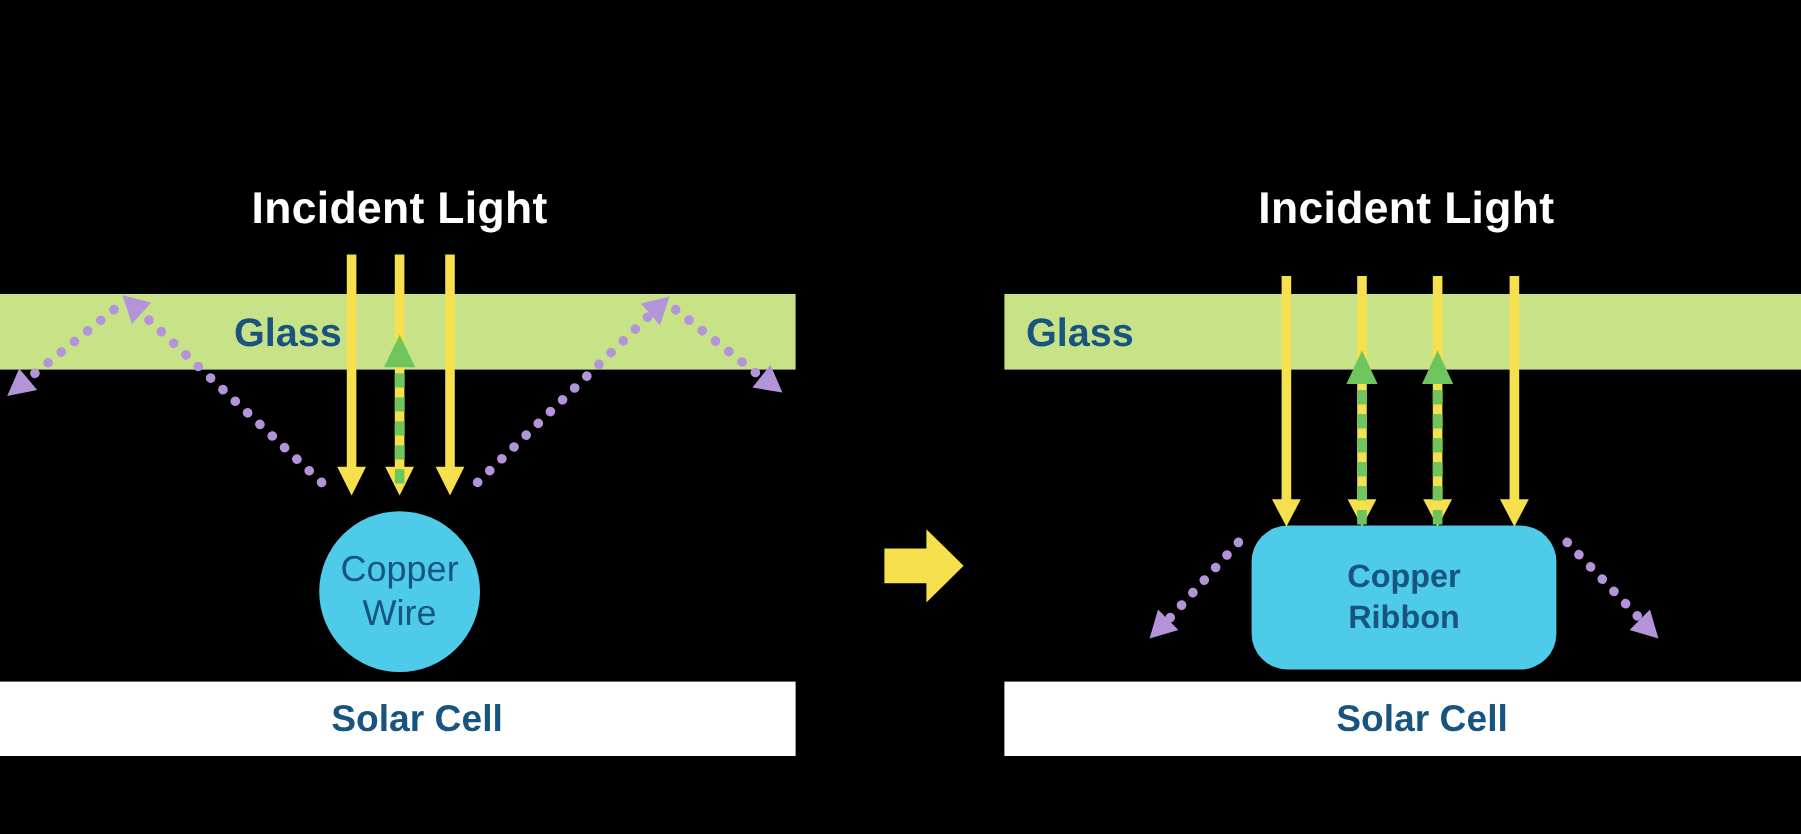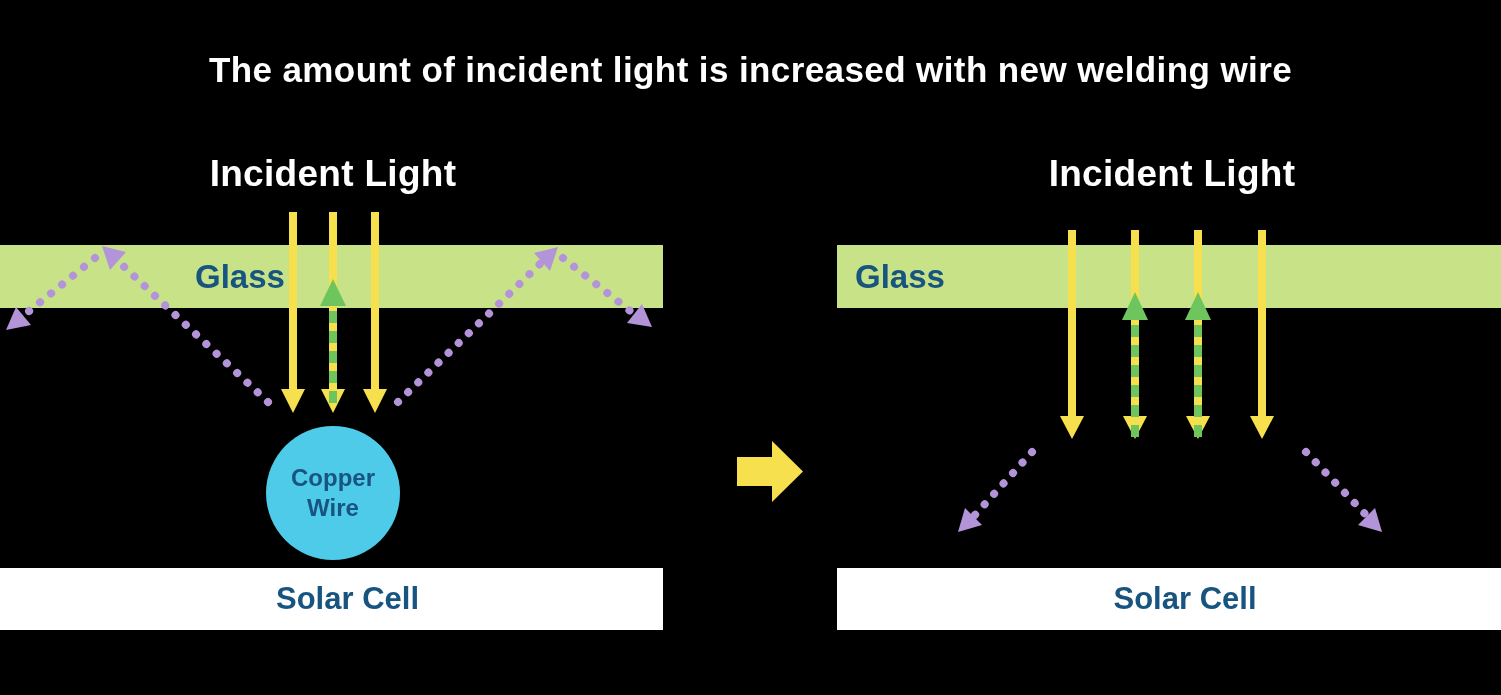--- a/index.html
+++ b/index.html
@@ -53,21 +53,21 @@
     color:var(--text-blue,#175480); font-size:31px; font-weight:600;margin-left:32px;
   }
 
   .wire-circle {
     position:absolute; left:266px; top:426px; width:134px; height:134px;
     border-radius:50%; background:var(--copper-cyan,#4ecbe9);
     display:flex; align-items:center; justify-content:center; z-index:3;
   }
   .wire-circle span {
     width:112px; text-align:center; color:var(--text-blue,#175480);
-    font-size:24px; font-weight:700; line-height:1.25;
+    font-size:30px; font-weight:400; line-height:1.25;
   }
 
   .ribbon-rect {
     position:absolute; left:1043px; top:438px; width:254px; height:120px;
     border-radius:30px; background:var(--copper-cyan,#4ecbe9);
     display:flex; align-items:center; justify-content:center; z-index:3;
   }
   .ribbon-rect span {
     width:130px; text-align:center; color:var(--text-blue,#175480);
     font-size:27px; font-weight:600; line-height:1.25;
@@ -84,34 +84,36 @@
   .purple-dots  { stroke:var(--arrow-purple,#b494d9); stroke-width:8;
                   stroke-dasharray:0.1 14; stroke-linecap:round; fill:none; }
   .purple-head  { fill:var(--arrow-purple,#b494d9); }
   .transition-fill { fill:var(--arrow-yellow,#f6e04e); }
 </style>
 </head>
 <body>
 
 <div class="canvas">
 
-  <div class="title">The amount of incident light is increased with new welding wire</div>
 
   <div class="glass left"></div>
   <div class="glass right"></div>
 
   <div class="solar left">
     <span>Solar Cell</span>
   </div>
   <div class="solar right">
     <span>Solar Cell</span>
   </div>
 
   <div class="wire-circle">
     <span>Copper Wire</span>
+  </div>
+  <div class="ribbon-rect">
+    <span>Copper Ribbon</span>
   </div>
 
   <svg class="arrows" width="1501" height="695" viewBox="0 0 1501 695">
 
     <g>
       <line class="yellow-shaft" x1="293" y1="212" x2="293" y2="392"></line>
       <polygon class="yellow-head" points="281,389 305,389 293,413"></polygon>
     </g>
     <g>
       <line class="yellow-shaft" x1="333" y1="212" x2="333" y2="392"></line>

